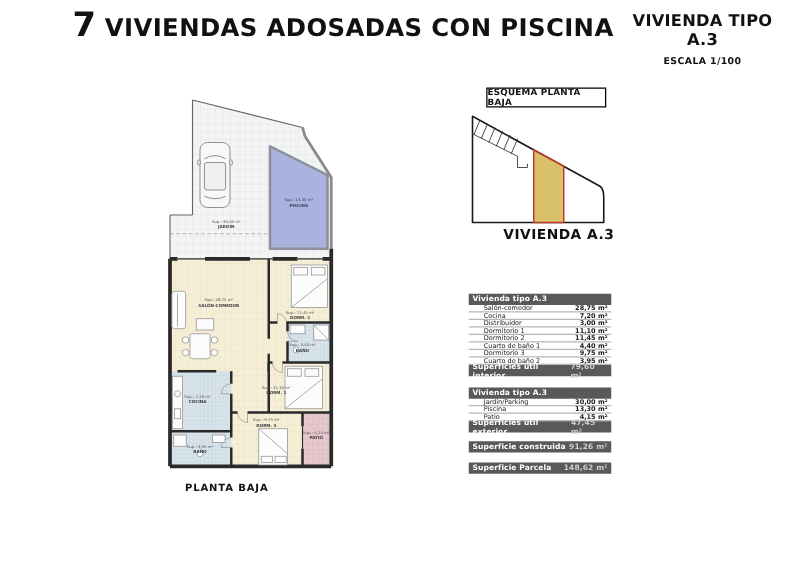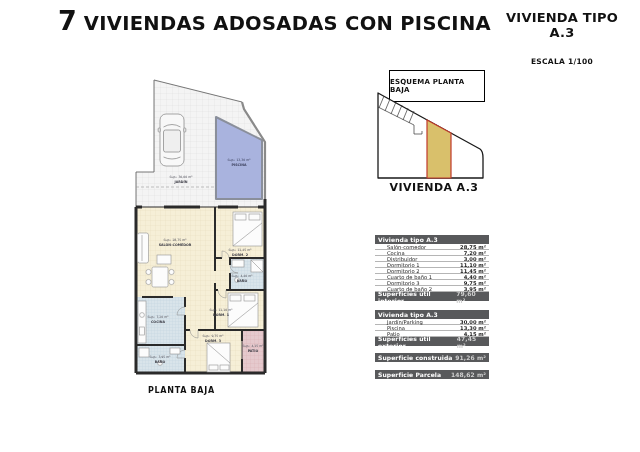--- a/index.html
+++ b/index.html
@@ -9,34 +9,34 @@
     font-family:"DejaVu Sans", sans-serif; color:#111;
   }
   .abs { position:absolute; }
 
   
   .hdr-left { left:58px; top:5px; display:flex; align-items:baseline; }
   .hdr-num   { font-size:27px; font-weight:bold; letter-spacing:0; }
   .hdr-title { font-size:19.5px; font-weight:bold; margin-left:7px; letter-spacing:.3px; }
   .hdr-right { left:492px; top:10px; width:140px; text-align:center; }
   .hdr-type  { font-size:13px; font-weight:bold; letter-spacing:.2px; }
-  .hdr-scale { font-size:7.5px; font-weight:bold; margin-top:17px; letter-spacing:.3px; }
+  .hdr-scale { font-size:7.5px; font-weight:bold; margin-top:4px; letter-spacing:.3px; }
 
   
   .plan-svg { left:130px; top:75px; }
   .plan-caption { left:148px; top:386px; font-size:8px; font-weight:bold; letter-spacing:.7px; }
 
   
   .esq-box {
-    left:389px; top:70px; width:96px; height:32px;
+    left:389px; top:70px; width:96px; height:16px;
     border:1.6px solid #000; display:flex; align-items:center; justify-content:center;
     font-size:7px; font-weight:bold; letter-spacing:.2px;
   }
   .esq-svg { left:375px; top:90px; }
-  .esq-caption { left:377px; top:181px; width:114px; text-align:center;
+  .esq-caption { left:390px; top:181px; width:114px; text-align:center;
     font-size:11px; font-weight:bold; letter-spacing:.4px; }
 
   
   .tbl { position:absolute; left:375px; width:114px; }
   .tbar {
     height:9px; background:#58595b; color:#fff;
     display:flex; align-items:center; justify-content:space-between;
     padding:0 3px; font-size:6px; font-weight:bold; letter-spacing:.1px;
   }
   .tbar .tv { color:#cfcfcf; font-weight:bold; }

